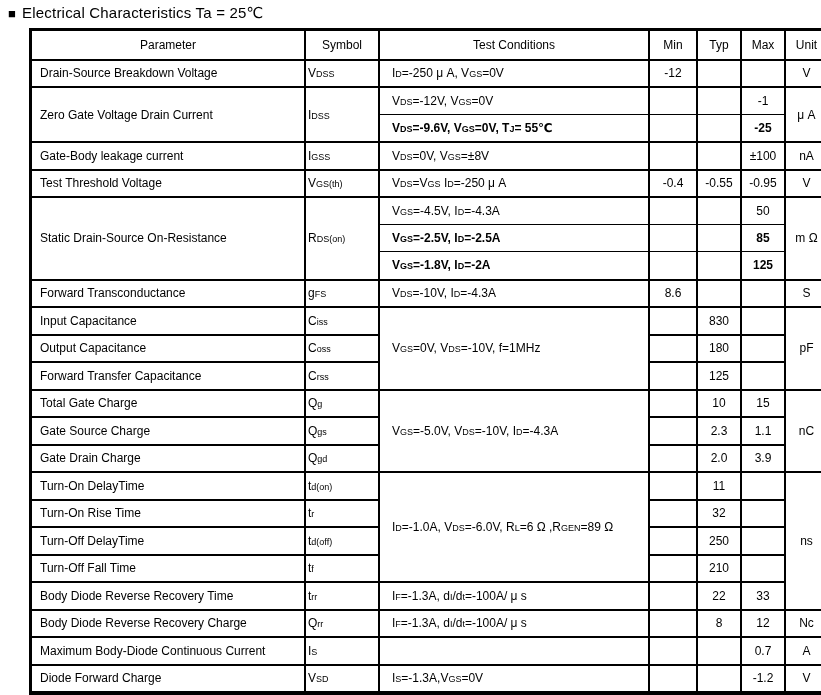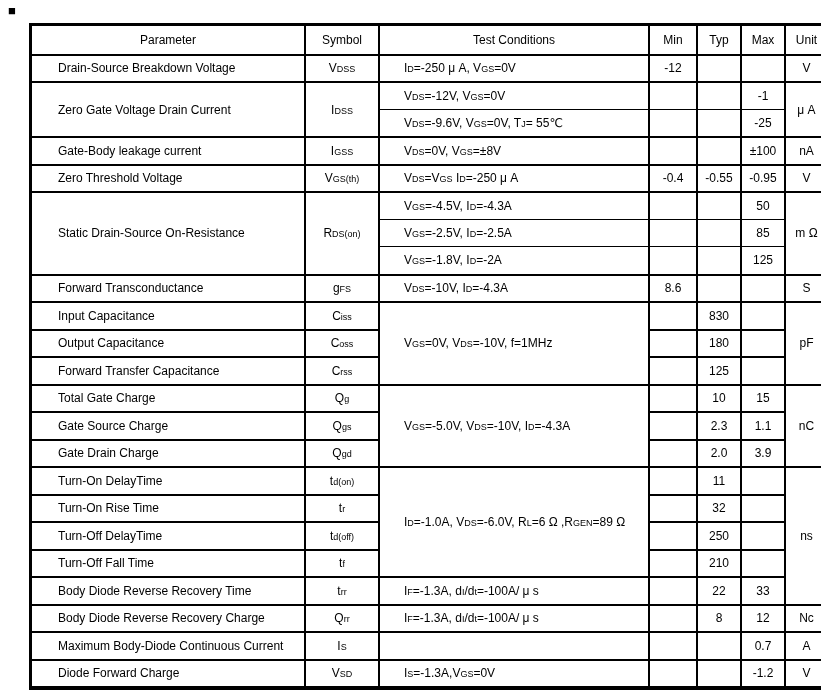--- a/index.html
+++ b/index.html
@@ -24,34 +24,35 @@
   }
   th,td{
     border-left:2px solid #000;border-top:2px solid #000;
     box-sizing:border-box;height:27.5px;
     font-size:12px;font-weight:normal;
     padding:0 2px;overflow:hidden;white-space:nowrap;
     vertical-align:middle;background:#fff;
   }
   thead th{border-top:none;text-align:center;}
   .c1{border-left:none;}
-  tr.thin td{border-top-width:1px;}
-  td.p{text-align:left;padding-left:26px;}
-  td.s{text-align:center;}
-  td.c{text-align:left;padding-left:24px;}
+  tr.thin td{border-top-width:1px;font-weight:bold;}
+  td.p{text-align:left;padding-left:8px;}
+  td.s{}
+  td.c{text-align:left;padding-left:12px;}
   td.v{text-align:center;}
   td.u{text-align:center;}
   .sb{font-size:9px;}
 </style>
 </head>
 <body>
 
 <div class="page">
   <div class="title">
     <span class="sq">■</span>
+    <span>Electrical Characteristics Ta = 25℃</span>
   </div>
 
   <table>
     <colgroup>
       <col style="width:272px">
         <col style="width:74px">
         <col style="width:270px">
       <col style="width:48px">
         <col style="width:44px">
         <col style="width:44px">
@@ -100,21 +101,21 @@
         <td class="p c1">Gate-Body leakage current</td>
         <td class="s"><span>I</span><span class="sb">GSS</span></td>
         <td class="c"><span>V</span><span class="sb">DS</span><span>=0V, V</span><span class="sb">GS</span><span>=±8V</span></td>
         <td class="v"></td>
         <td class="v"></td>
         <td class="v">±100</td>
         <td class="u">nA</td>
       </tr>
 
       <tr>
-        <td class="p c1">Zero Threshold Voltage</td>
+        <td class="p c1">Test Threshold Voltage</td>
         <td class="s"><span>V</span><span class="sb">GS(th)</span></td>
         <td class="c"><span>V</span><span class="sb">DS</span><span>=V</span><span class="sb">GS</span><span> I</span><span class="sb">D</span><span>=-250 μ A</span></td>
         <td class="v">-0.4</td>
         <td class="v">-0.55</td>
         <td class="v">-0.95</td>
         <td class="u">V</td>
       </tr>
 
       <tr>
         <td class="p c1" rowspan="3">Static Drain-Source On-Resistance</td>

